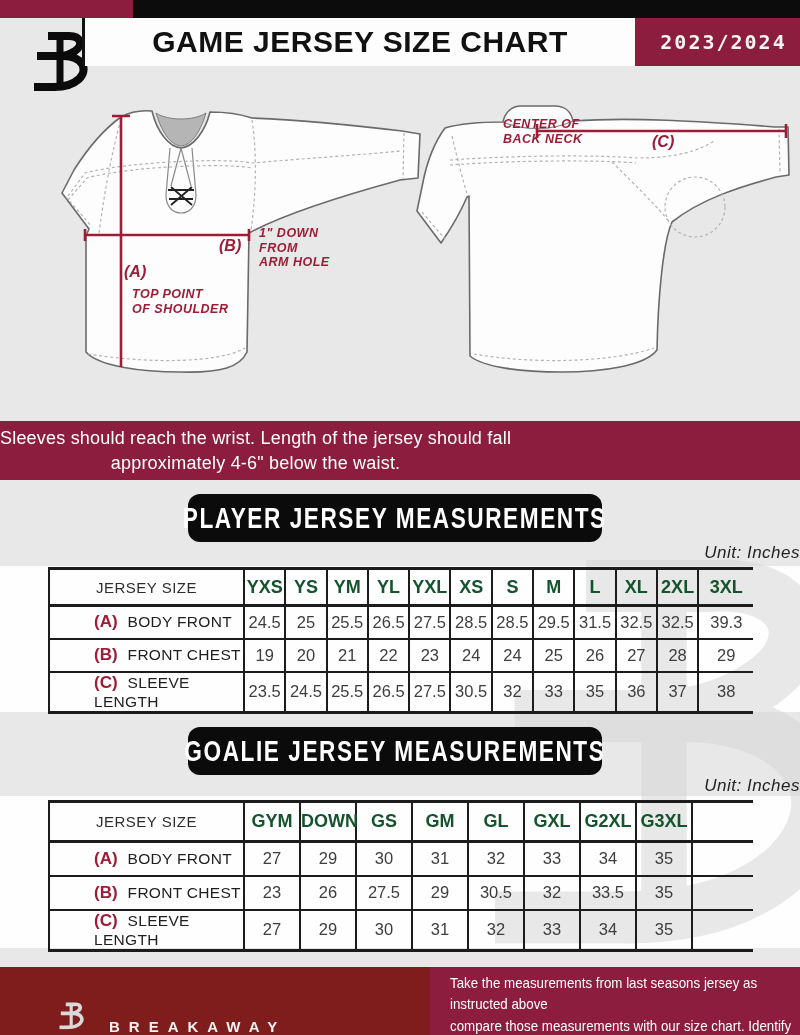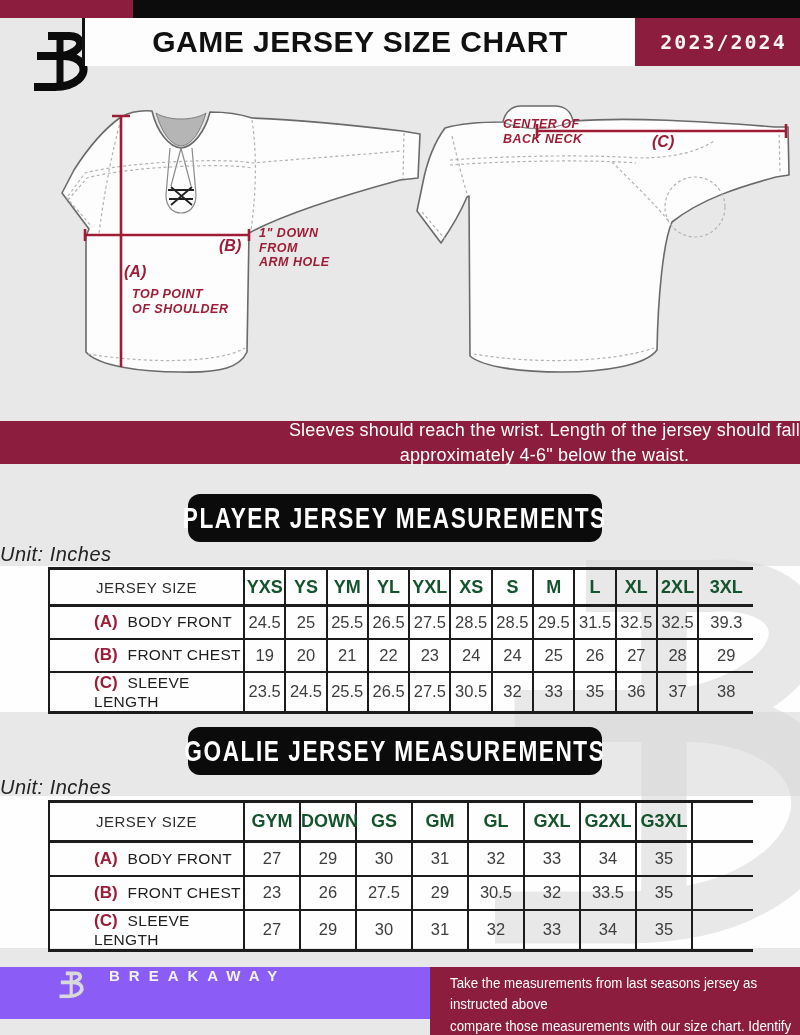--- a/index.html
+++ b/index.html
@@ -25,40 +25,40 @@
     font-size:12.5px;line-height:14.5px;letter-spacing:.5px;z-index:3;}
   .anno.big{font-size:16px;line-height:16px;letter-spacing:0;}
   .anno-a-label{left:124px;top:264px;}
   .anno-a-caption{left:132px;top:287px;}
   .anno-b-label{left:219px;top:238px;}
   .anno-b-caption{left:259px;top:226px;}
   .anno-c-label{left:652px;top:134px;}
   .anno-c-caption{left:503px;top:81px;margin-top:36px;}
 
   
-  .fit-banner{position:absolute;left:0;top:421px;width:800px;height:43px;background:var(--maroon);
-    display:flex;align-items:center;justify-content:flex-end;z-index:2;}
+  .fit-banner{position:absolute;left:0;top:421px;width:800px;height:59px;background:var(--maroon);
+    display:flex;align-items:center;justify-content:flex-start;z-index:2;}
   .fit-banner p{color:#fff;font-size:18px;line-height:25px;text-align:center;letter-spacing:.2px;font-weight:400;}
 
   
   .white-band{position:absolute;left:0;width:800px;background:#fefefe;z-index:0;}
   .band-player{top:566px;height:146px;}
   .band-goalie{top:796px;height:152px;}
   .watermark{position:absolute;left:430px;top:495px;z-index:1;color:#d8d7d8;opacity:.55;}
   .watermark use{stroke-width:5px;}
 
   
   .section-title{position:absolute;left:188px;width:414px;height:48px;background:#0b0b0b;border-radius:12px;
     display:flex;align-items:center;justify-content:center;z-index:2;}
   .section-title span{display:inline-block;color:#fff;font-weight:bold;font-size:29px;letter-spacing:2px;
     transform:scaleX(.78);white-space:nowrap;}
   .title-player{top:494px;}
   .title-goalie{top:727px;}
-  .unit-line{position:absolute;left:0;width:800px;text-align:left;font-style:italic;
-    font-size:20px;color:#232323;letter-spacing:.5px;z-index:2;}
+  .unit-line{position:absolute;left:0;width:800px;text-align:right;font-style:italic;
+    font-size:17px;color:#232323;letter-spacing:.5px;z-index:2;}
   .unit-player{top:543px;}
   .unit-goalie{top:776px;}
 
   
   .size-table{position:absolute;left:48px;width:704px;border-collapse:collapse;table-layout:fixed;
     border-top:3px solid var(--line);z-index:2;background:transparent;}
   #player-table{top:567px;}
   #goalie-table{top:800px;}
   .size-table th,.size-table td{border-left:2px solid var(--line);text-align:center;padding:0;}
   .size-table thead th{border-bottom:3px solid var(--line);}
@@ -70,22 +70,22 @@
   .size-table tbody tr:last-child td{border-bottom:3px solid var(--line);}
   .size-table th.label-col{font-size:15px;font-weight:400;color:#2d2d2d;letter-spacing:.5px;}
   .size-table th.size-col{font-size:18px;font-weight:bold;color:#14532d;}
   .size-table td.label-col{text-align:left;padding-left:44px;}
   .size-table td.val-col{font-size:16.5px;color:#3e3e3e;margin-left:40px;}
   .rk{color:var(--red);font-weight:bold;font-size:17px;}
   .rl{font-size:15.5px;color:#1e1e1e;margin-left:10px;letter-spacing:.3px;}
 
   
   .footer{position:absolute;left:0;top:967px;width:800px;height:68px;z-index:2;}
-  .footer-black{position:absolute;left:0;top:0;width:430px;height:52px;background:#8b5cf6;
-    display:flex;align-items:flex-start;}
+  .footer-black{position:absolute;left:0;top:0;width:430px;height:68px;background:#7f1d1d;
+    display:flex;align-items:flex-end;}
   .footer-maroon{position:absolute;left:430px;top:0;width:370px;height:68px;background:var(--maroon);}
   .footer-logo{margin-left:55px;color:#d9d9d9;}
   .footer-brand{color:#f2f2f2;font-weight:bold;font-size:15px;letter-spacing:9px;margin-left:18px;}
   .footer-note{position:absolute;left:20px;top:6px;width:380px;color:#fff;font-size:14.8px;line-height:21.4px;
     transform:scaleX(.9);transform-origin:0 50%;}
 
   
   .jersey{fill:#fdfdfd;stroke:#6a6a6a;stroke-width:1.6;stroke-linejoin:round;}
   .stitch{fill:none;stroke:#b3b3b3;stroke-width:1.2;stroke-dasharray:3 2.6;}
   .detail{fill:none;stroke:#8a8a8a;stroke-width:1.2;}

